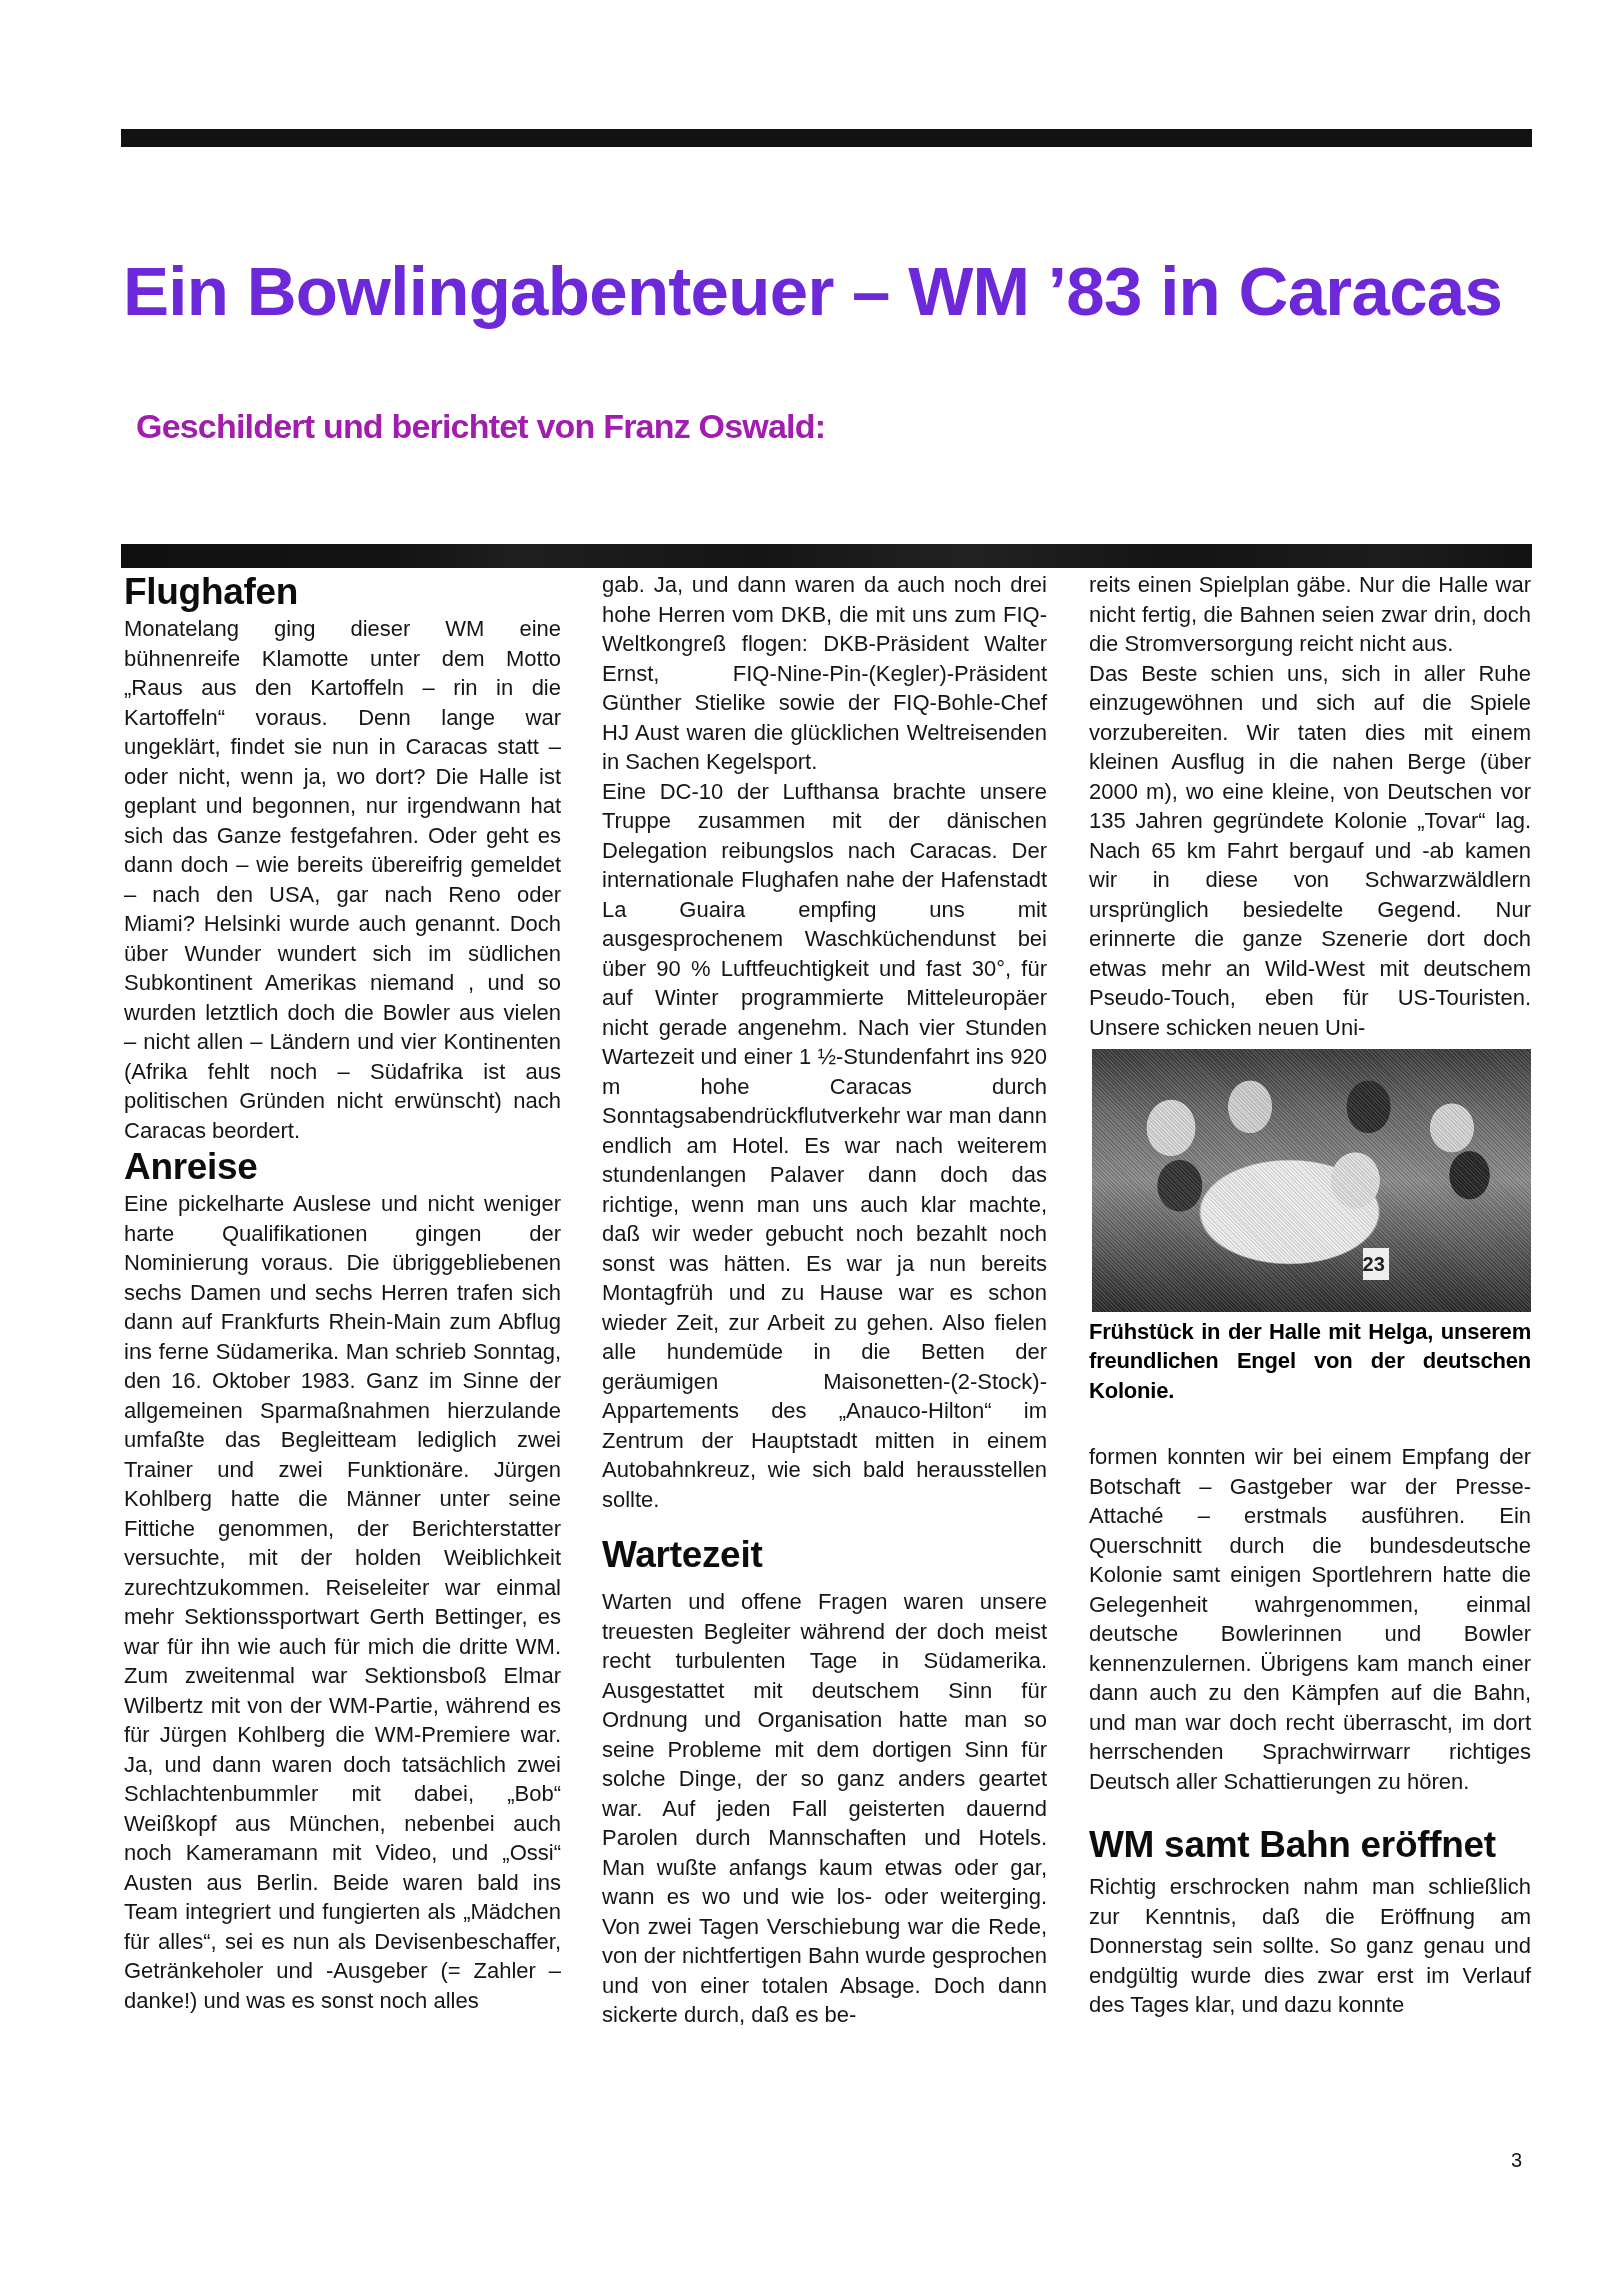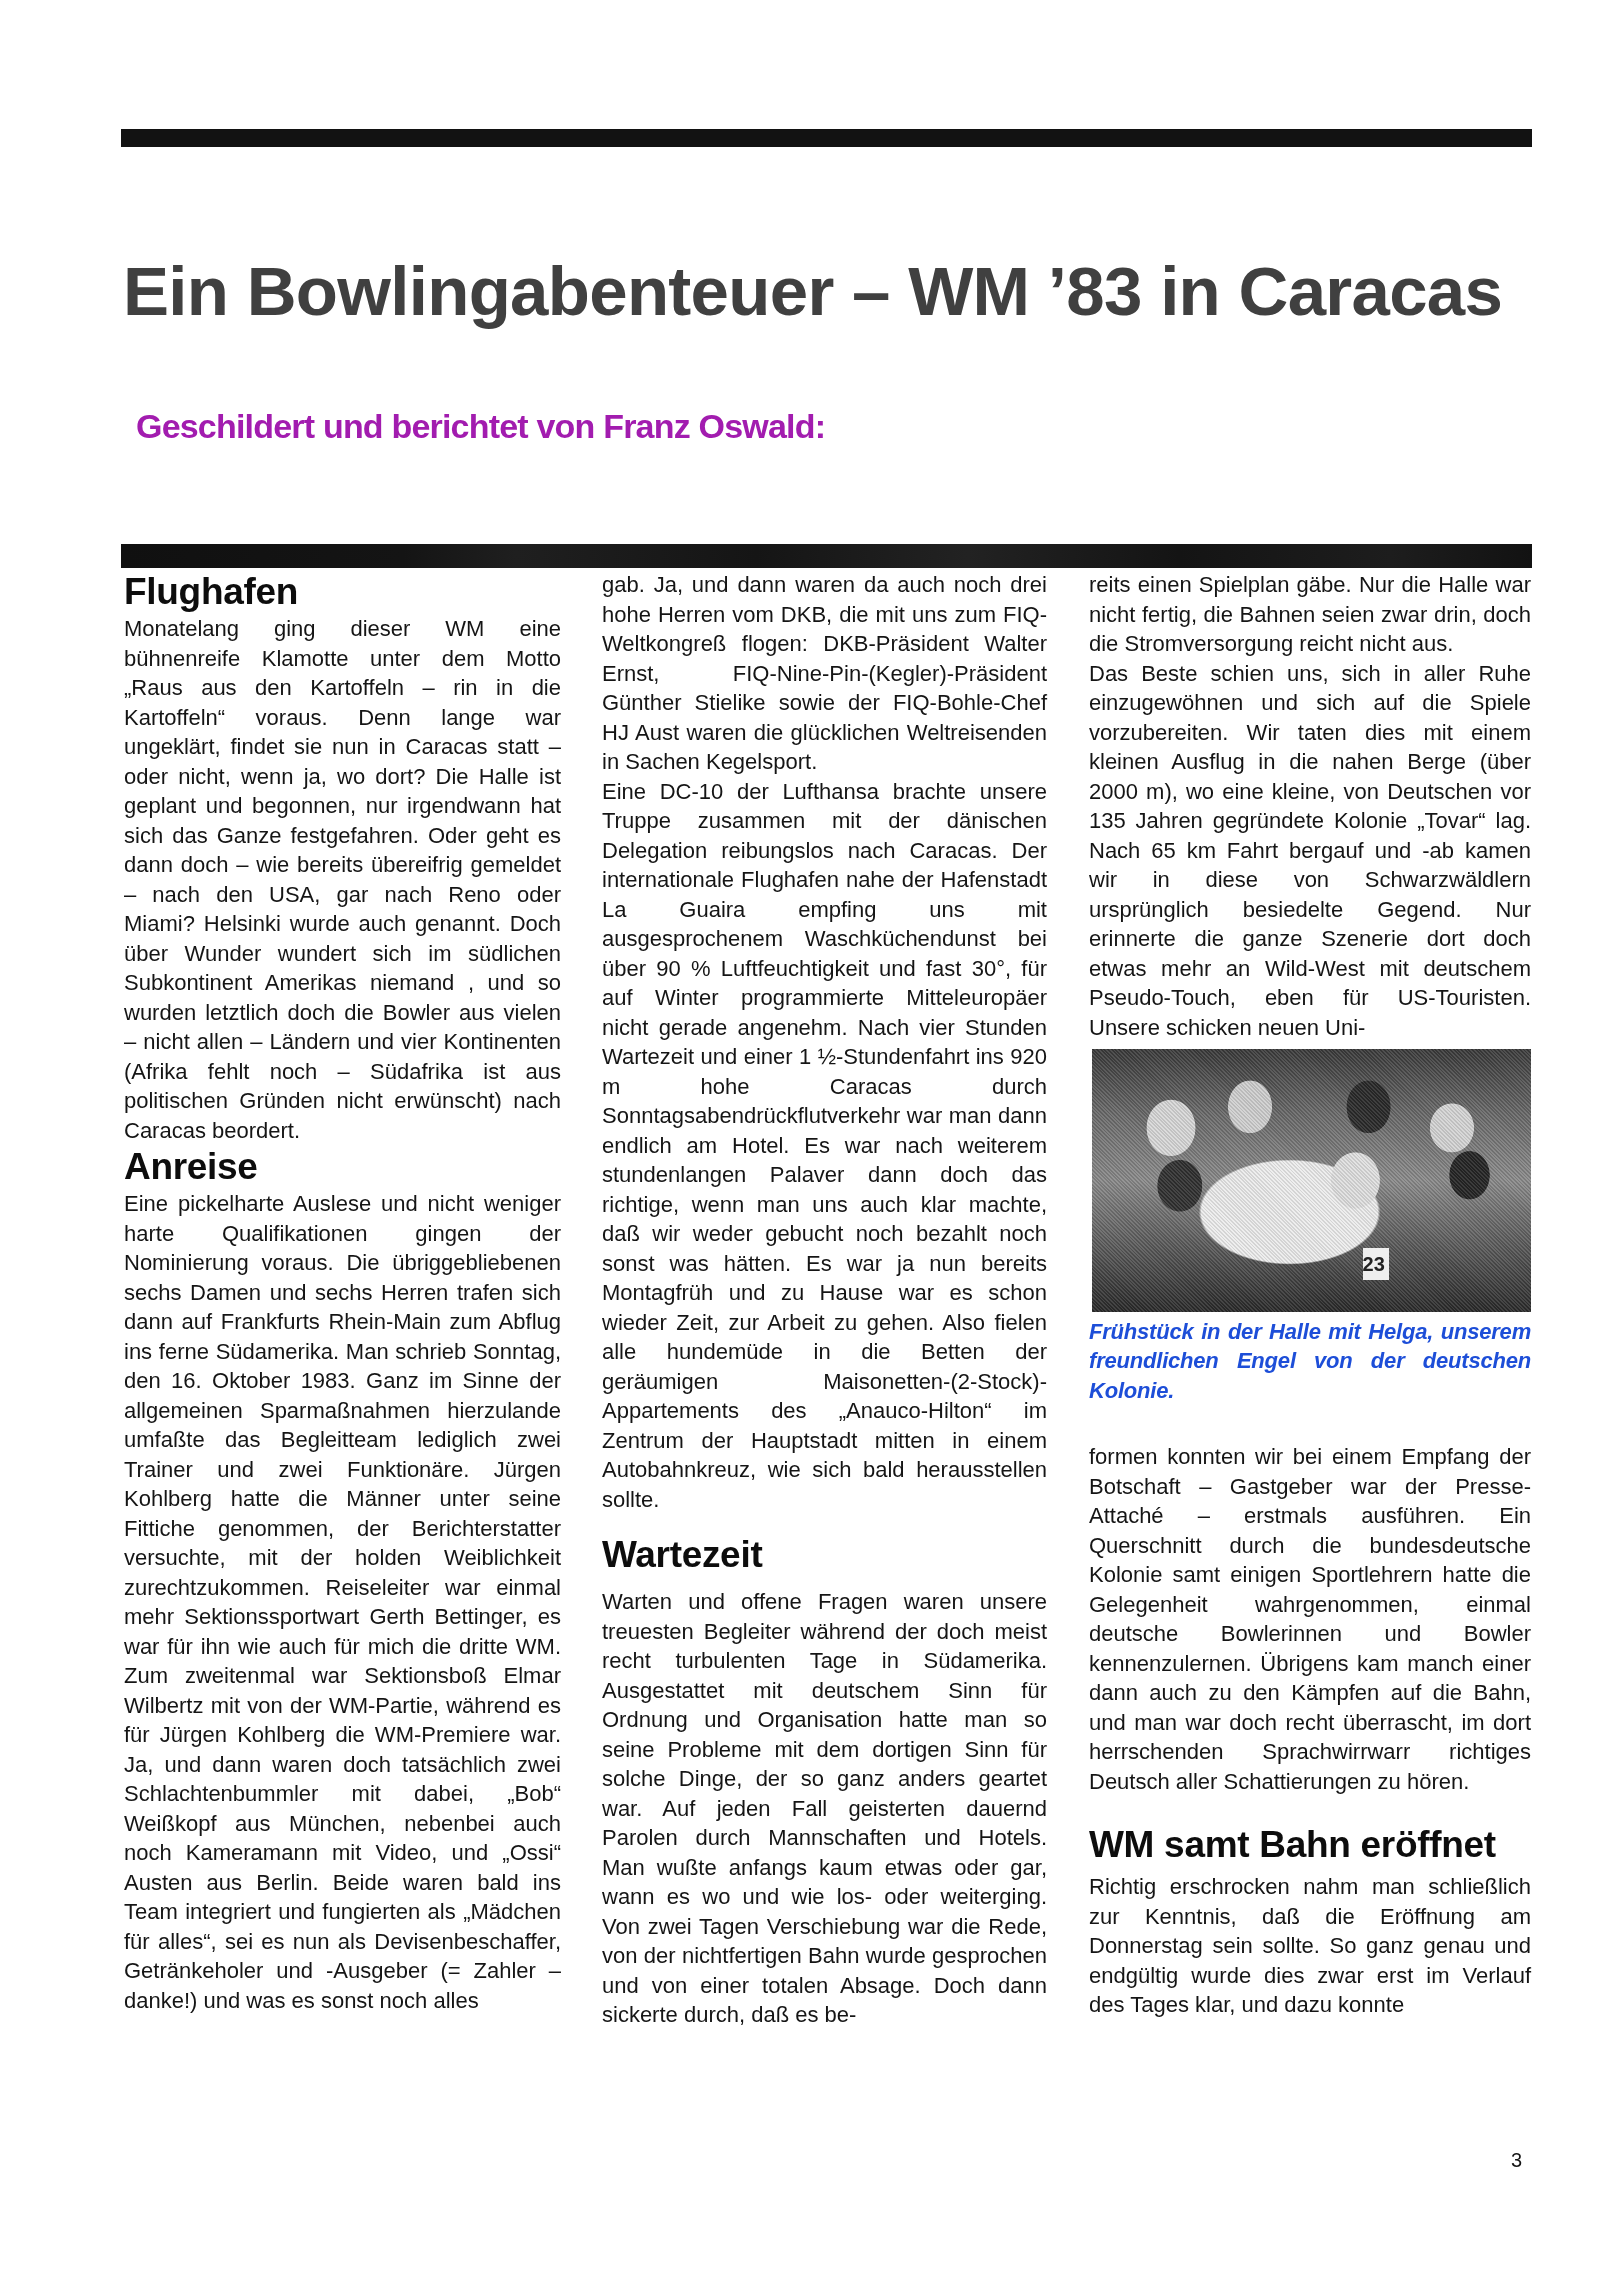--- a/index.html
+++ b/index.html
@@ -3,21 +3,21 @@
 <meta charset="utf-8">
 <style>
   html, body { margin:0; padding:0; background:#ffffff; }
   body { width:1617px; height:2295px; position:relative; overflow:hidden;
          font-family:"Liberation Sans", sans-serif; color:#151515; }
   .bar { position:absolute; left:121px; width:1411px; background:#121212; }
   .bar.top { top:129px; height:18px; }
   .bar.mid { top:544px; height:24px;
     background:linear-gradient(90deg,#101010 0%,#141414 20%,#1f1f1f 28%,#151515 45%,#222 60%,#141414 75%,#1d1d1d 90%,#121212 100%); }
   .title { position:absolute; left:123px; top:257px; font-size:69px; font-weight:bold;
-           letter-spacing:-0.7px; white-space:nowrap; margin:0; line-height:1; color:#404040; }
+           letter-spacing:-0.7px; white-space:nowrap; margin:0; line-height:1; color:#6d28d9; }
   .subtitle { position:absolute; left:124px; top:397px; font-size:34px; font-weight:bold;
               letter-spacing:-0.8px; white-space:nowrap; margin:12px; line-height:1; color:#a21caf; }
   .col { position:absolute; top:570px; }
   .col1 { left:124px; width:437px; }
   .col2 { left:602px; width:445px; }
   .col3 { left:1089px; width:442px; }
   .col p { margin:0; font-size:22px; line-height:29.5px; text-align:justify; hyphens:manual; }
   .col h2 { margin:0; font-size:37px; font-weight:bold; line-height:44px; letter-spacing:-0.3px; color:#0d0d0d; }
   .col h2.spaced-top { margin-top:18.5px; }
   .col h2.spaced-bot { margin-bottom:10.6px; }
@@ -29,21 +29,21 @@
       radial-gradient(ellipse 36px 43px at 63% 22%, #2a2a2a 0 60%, transparent 62%),
       radial-gradient(ellipse 36px 40px at 82% 30%, #d4d4d4 0 60%, transparent 62%),
       radial-gradient(ellipse 40px 46px at 20% 52%, #303030 0 55%, transparent 57%),
       radial-gradient(ellipse 40px 46px at 60% 50%, #e0e0e0 0 60%, transparent 62%),
       radial-gradient(ellipse 36px 43px at 86% 48%, #262626 0 55%, transparent 57%),
       radial-gradient(ellipse 126px 73px at 45% 62%, #ececec 0 70%, transparent 72%),
       linear-gradient(180deg, #3a3a3a 0%, #6a6a6a 25%, #8a8a8a 50%, #5a5a5a 75%, #2a2a2a 100%);
   }
   .photo .bib { position:absolute; left:271px; top:199px; width:26.5px; height:32px; background:#eee;
     font-size:20px; line-height:32px; color:#222; font-weight:bold; }
-  .caption { margin:0 0 0 1.3px; font-size:21px; line-height:25.5px; font-weight:bold; color:#1d4ed8; letter-spacing:-0.2px;font-style:italic; }
+  .caption { margin:0 0 0 1.3px; font-size:21px; line-height:25.5px; font-weight:bold; color:#000000; letter-spacing:-0.2px; }
   .col p.after-photo { margin-top:37px; }
   .page-num { position:absolute; left:1511px; top:2149px; font-size:20px; color:#151515; }
 </style>
 </head>
 <body>
 
 <div class="bar top"></div>
 
 <h1 class="title">Ein Bowlingabenteuer – WM ’83 in Caracas</h1>
 <div class="subtitle">Geschildert und berichtet von Franz Oswald:</div>

